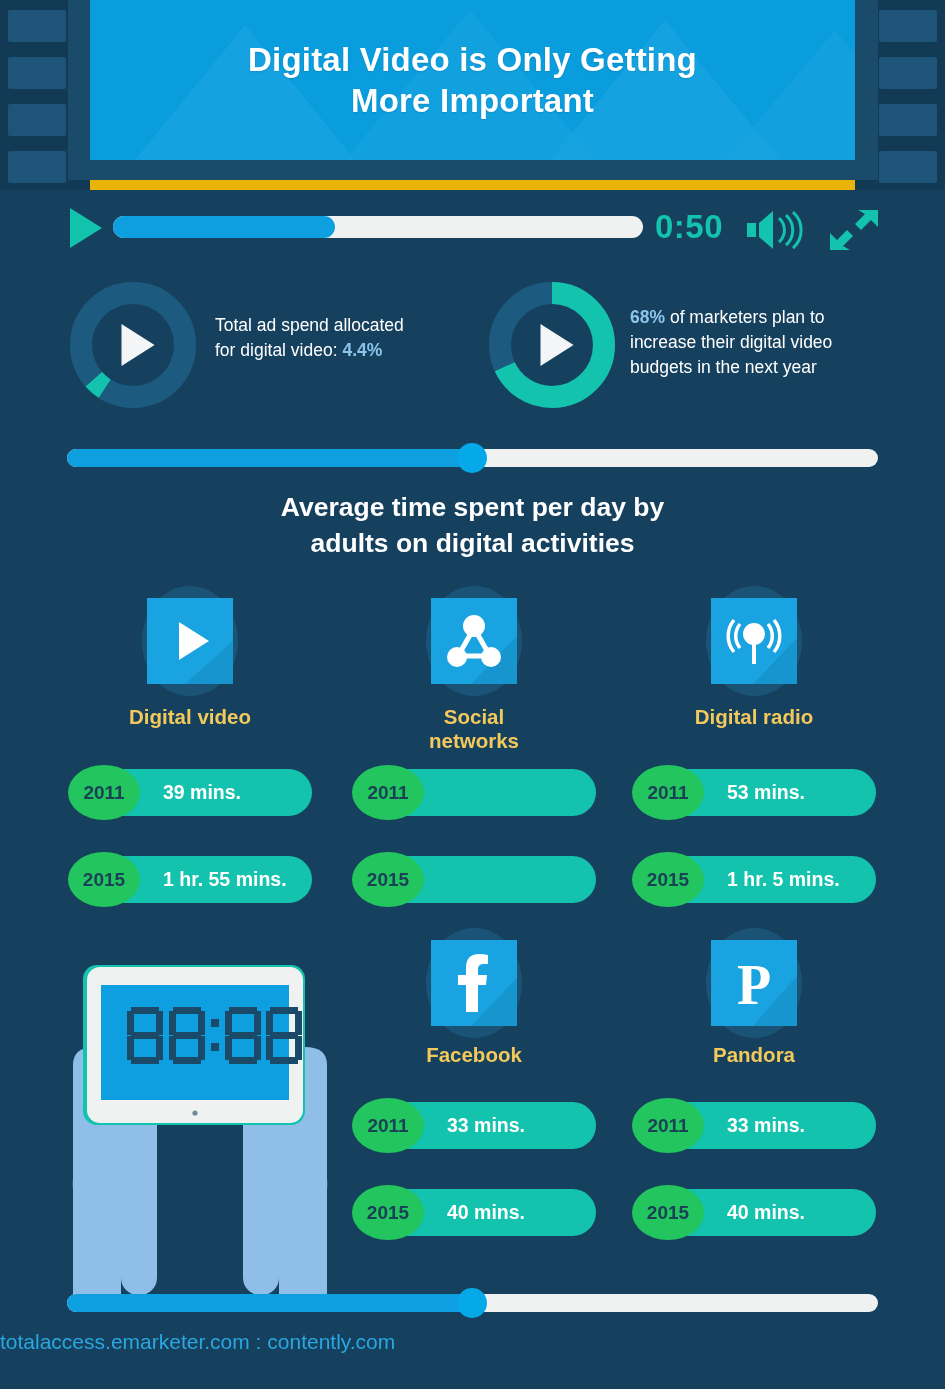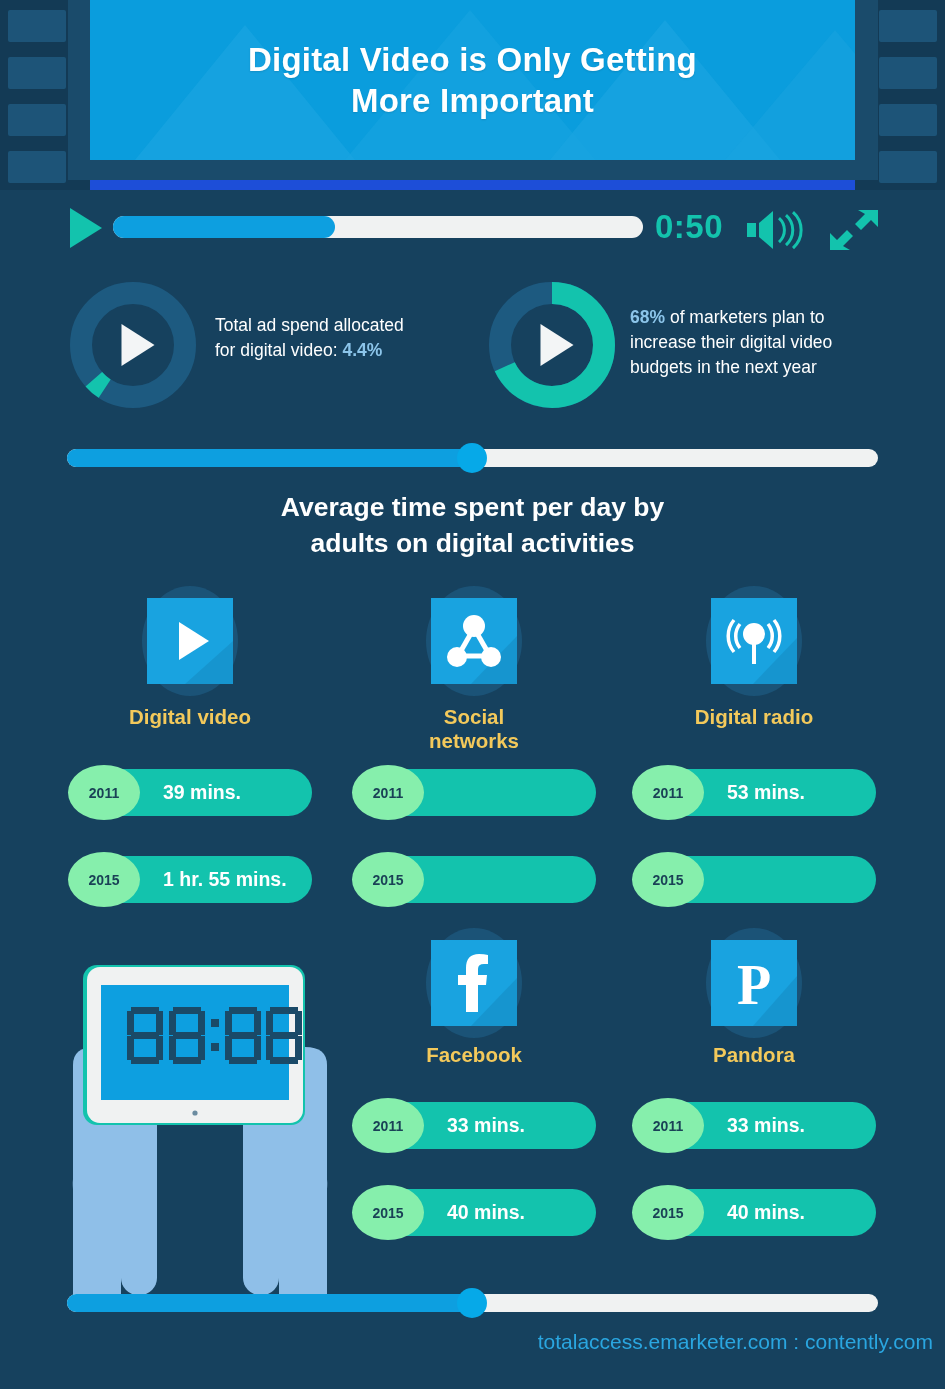--- a/index.html
+++ b/index.html
@@ -4,21 +4,21 @@
 <style>
   * { margin:0; padding:0; box-sizing:border-box; }
   html,body { background:#0f3550; }
   body {
     width:945px; height:1389px; position:relative; overflow:hidden;
     background:#16415e;
     font-family:"Liberation Sans", sans-serif;
   }
 
   
-  .filmstrip { position:absolute; top:0; left:0; width:945px; height:190px; background:#1d4ed8; }
+  .filmstrip { position:absolute; top:0; left:0; width:945px; height:190px; background:#eab308; }
   .strip-col { position:absolute; top:0; width:90px; height:190px; background:#133a55; }
   .strip-col.left  { left:0; }
   .strip-col.right { left:855px; }
   .perf { position:absolute; width:58px; height:32px; background:#1d5478; border-radius:2px; }
 
   .reel-band { position:absolute; top:0; left:68px; width:810px; height:180px; background:#1a4b6b; }
   .screen {
     position:absolute; top:0; left:90px; width:765px; height:160px;
     background:#0a9ddd; overflow:hidden;
   }
@@ -85,32 +85,32 @@
   .act-tile { position:absolute; left:50%; top:50%; transform:translate(-50%,-50%);
     width:86px; height:86px; background:#19a3e0; overflow:hidden; }
   .act-label { position:absolute; width:100%; text-align:center;
     color:#f3c95b; font-size:20.5px; font-weight:bold; }
 
   
   .stat { position:absolute; height:55px; }
   .stat .pill { position:absolute; left:25px; top:4px; height:47px;
     background:#13c3ad; border-radius:24px; }
   .stat .yr { position:absolute; left:0; top:0; width:72px; height:55px;
-    background:#86efac; border-radius:50%;
+    background:#22c55e; border-radius:50%;
     display:flex; align-items:center; justify-content:center;
-    color:#1a4156; font-size:14px; font-weight:bold; z-index:2; }
+    color:#1a4156; font-size:19px; font-weight:bold; z-index:2; }
   .stat .val { position:absolute; left:95px; top:0; height:55px;
     display:flex; align-items:center; color:#ffffff;
     font-size:19.5px; font-weight:bold; white-space:nowrap; z-index:3; }
 
   
   .tablet-ill { position:absolute; left:55px; top:945px; width:290px; height:350px; }
 
   
-  .footer-src { position:absolute; top:1330px; left:0; width:933px; text-align:right;
+  .footer-src { position:absolute; top:1330px; left:0; width:933px; text-align:left;
     color:#2aa6e0; font-size:21px; }
 </style>
 </head>
 <body>
 
 <div class="filmstrip">
   <div class="strip-col left">
     <div class="perf" style="left:8px;top:10px;"></div>
     <div class="perf" style="left:8px;top:57px;"></div>
     <div class="perf" style="left:8px;top:104px;"></div>
@@ -261,20 +261,21 @@
 </div>
 
 <div class="stat" style="left:632px; top:765px; width:250px;">
   <div class="pill" style="width:219px;"></div>
   <div class="yr">2011</div>
   <div class="val">53 mins.</div>
 </div>
 <div class="stat" style="left:632px; top:852px; width:250px;">
   <div class="pill" style="width:219px;"></div>
   <div class="yr">2015</div>
+  <div class="val">1 hr. 5 mins.</div>
 </div>
 
 <svg class="tablet-ill" viewBox="0 0 290 350">
 
   <path d="M18 120 q0 -18 22 -18 l26 0 l0 230 l-48 0 z" fill="#8fbfe8"></path>
   <path d="M272 120 q0 -18 -22 -18 l-26 0 l0 230 l48 0 z" fill="#8fbfe8"></path>
   <rect x="18" y="205" width="48" height="145" fill="#8fbfe8"></rect>
   <rect x="224" y="205" width="48" height="145" fill="#8fbfe8"></rect>
   <path d="M30 200 q-14 18 -12 44 l0 106 l48 0 l0 -150 z" fill="#8fbfe8"></path>
   <path d="M260 200 q14 18 12 44 l0 106 l-48 0 l0 -150 z" fill="#8fbfe8"></path>

